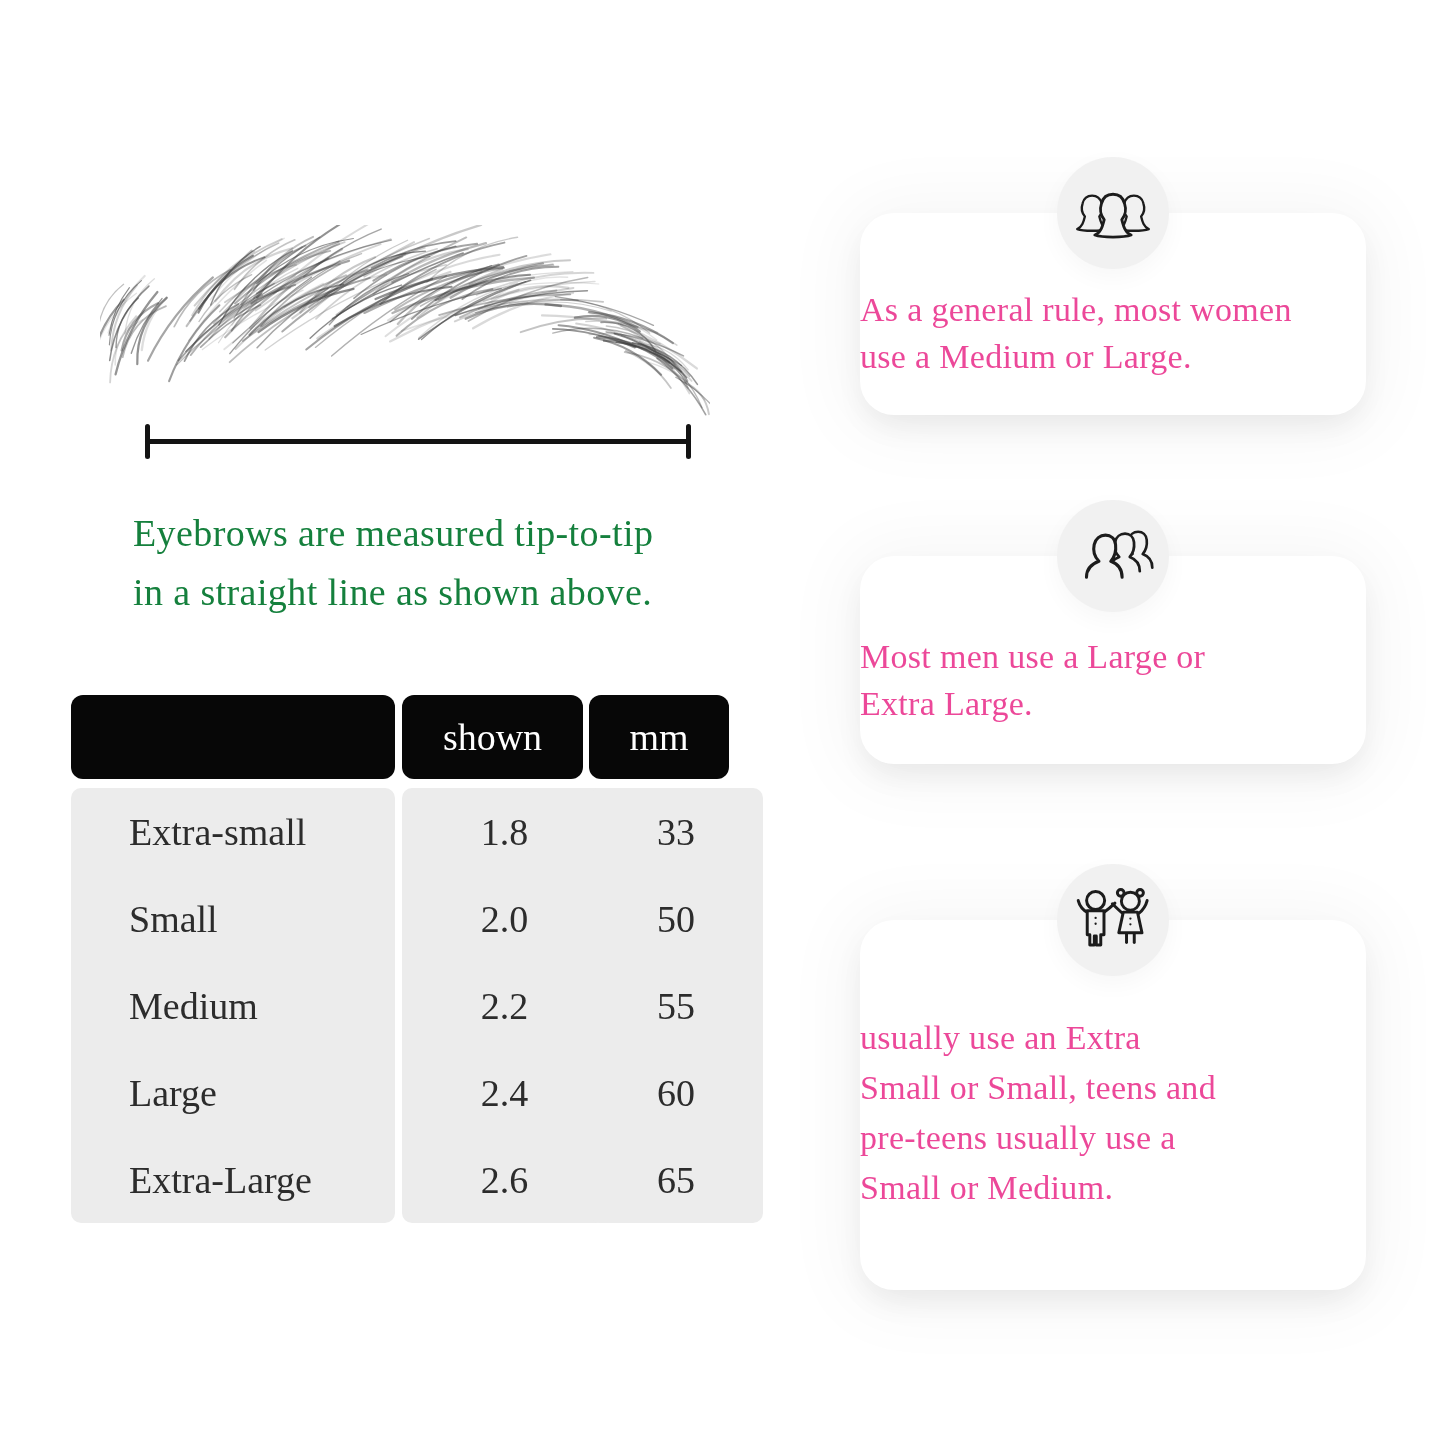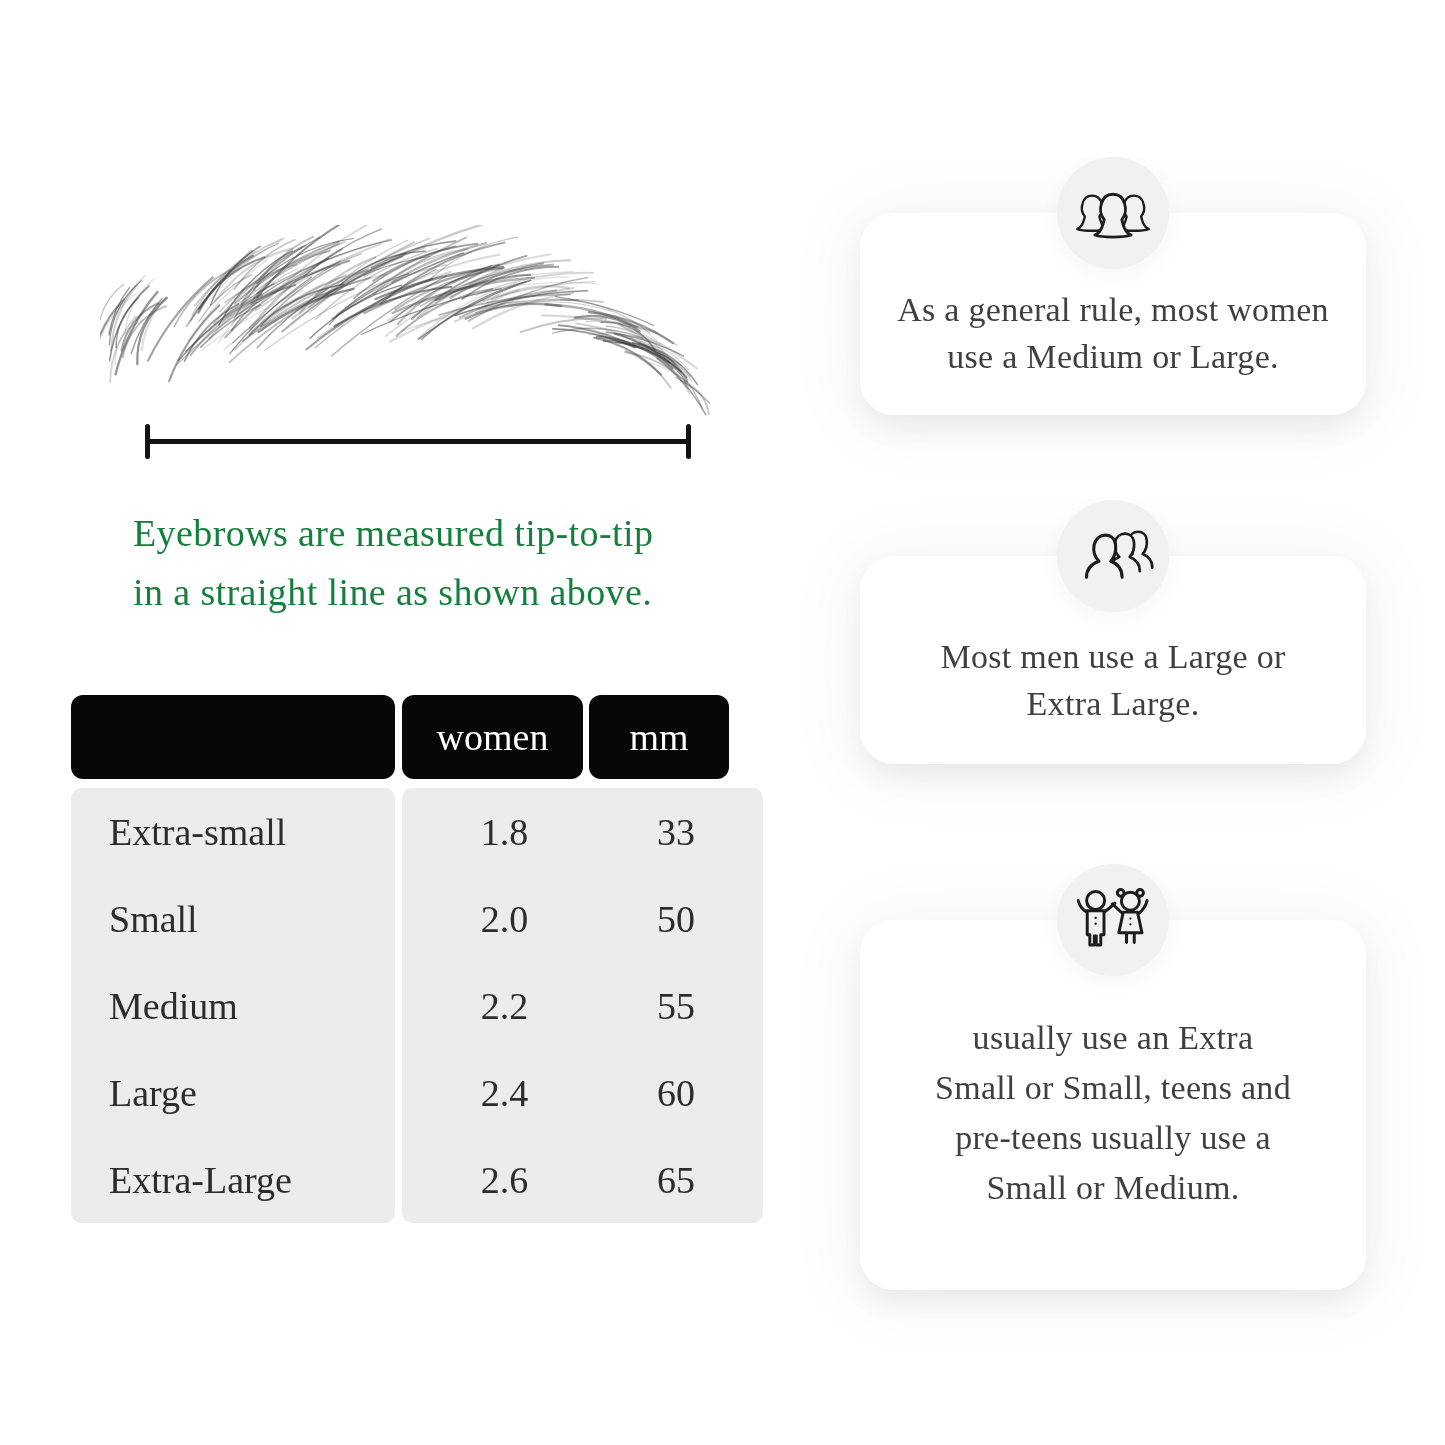--- a/index.html
+++ b/index.html
@@ -24,35 +24,35 @@
             color:#ffffff;font-size:38px;}
   #th-size{left:71px;width:324px;}
   #th-inches{left:402px;width:181px;}
   #th-mm{left:589px;width:140px;}
   .tb-block{top:788px;height:435px;background:#ececec;border-radius:10px;
             display:grid;grid-template-rows:repeat(5,1fr);font-size:38px;color:#2c2c2c;}
   #tb-labels{left:71px;width:324px;}
   #tb-inches{left:402px;width:205px;}
   #tb-mm{left:589px;width:174px;}
   .tb-block .cell{display:flex;align-items:center;justify-content:center;}
-  #tb-labels .cell{justify-content:flex-start;padding-left:38px;}
+  #tb-labels .cell{justify-content:flex-start;padding-left:58px;}
 
   
   .card{left:860px;width:506px;background:#ffffff;border-radius:34px;
         box-shadow:0 14px 30px -4px rgba(0,0,0,0.07), 0 4px 70px 16px rgba(0,0,0,0.040);}
   #card-women{top:213px;height:202px;}
   #card-men{top:556px;height:208px;}
   #card-kids{top:920px;height:370px;}
   .icon-circle{left:1057px;width:112px;height:112px;border-radius:50%;background:#f1f1f1;
         display:flex;align-items:center;justify-content:center;
         box-shadow:0 8px 24px rgba(0,0,0,0.035);}
   #circle-women{top:157px;}
   #circle-men{top:500px;}
   #circle-kids{top:864px;}
-  .card .text{text-align:center;font-size:34px;color:#404040;letter-spacing:0.3px;}
+  .card .text{font-size:34px;color:#ec4899;letter-spacing:0.3px;}
   .card .text span{display:block;}
   #card-women .text{padding-top:73px;line-height:47px;}
   #card-men .text{padding-top:77px;line-height:47px;}
   #card-kids .text{padding-top:93px;line-height:50px;}
 
   .icon-svg{display:block;}
   .ink{stroke:#1c1c1c;fill:none;stroke-width:2.6;stroke-linecap:round;stroke-linejoin:round;}
   .ink-fill{stroke:#1c1c1c;fill:#f1f1f1;stroke-width:2.6;stroke-linecap:round;stroke-linejoin:round;}
   .dot{fill:#1c1c1c;stroke:none;}
 </style>
@@ -259,21 +259,21 @@
 
   <div id="caption" class="abs">
     <span>Eyebrows are measured tip-to-tip</span>
     <span>in a straight line as shown above.</span>
   </div>
 
   <div id="th-size" class="abs th-block">
     <span></span>
   </div>
   <div id="th-inches" class="abs th-block">
-    <span>women</span>
+    <span>shown</span>
   </div>
   <div id="th-mm" class="abs th-block">
     <span>mm</span>
   </div>
 
   <div id="tb-labels" class="abs tb-block">
     <div class="cell">Extra-small</div>
     <div class="cell">Small</div>
     <div class="cell">Medium</div>
     <div class="cell">Large</div>

